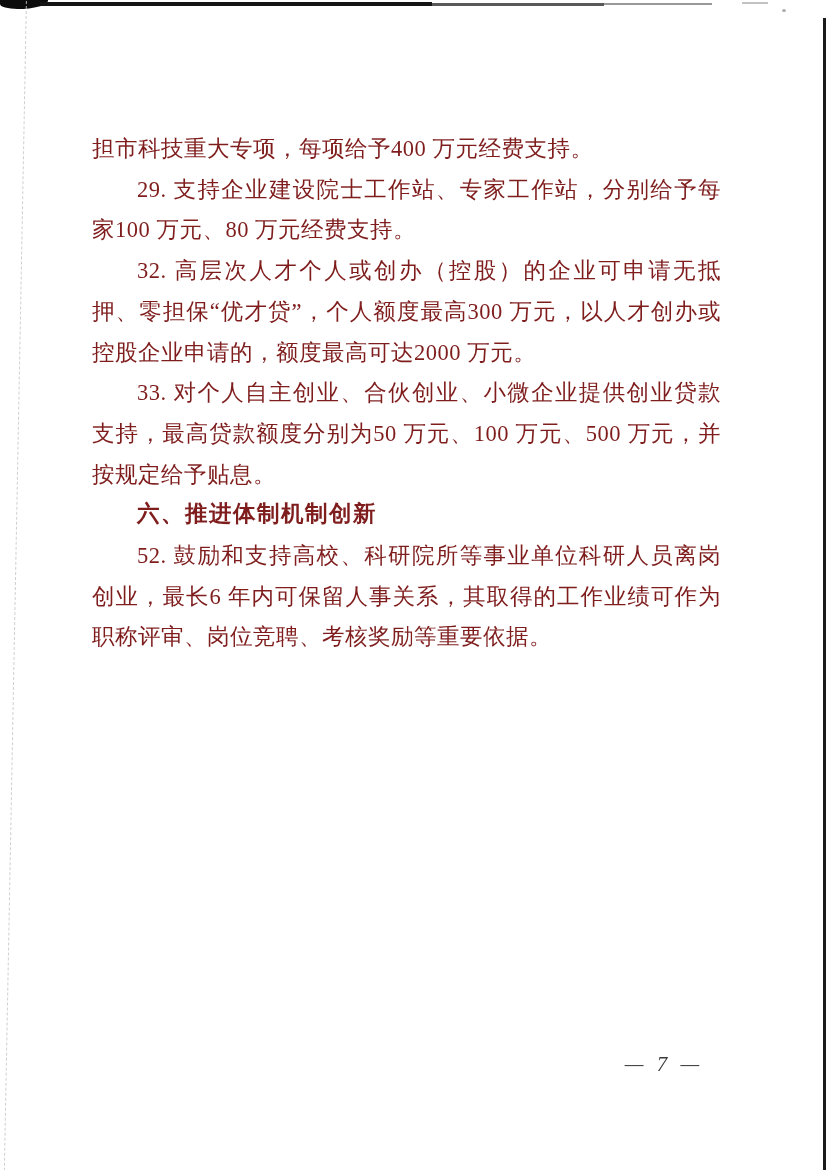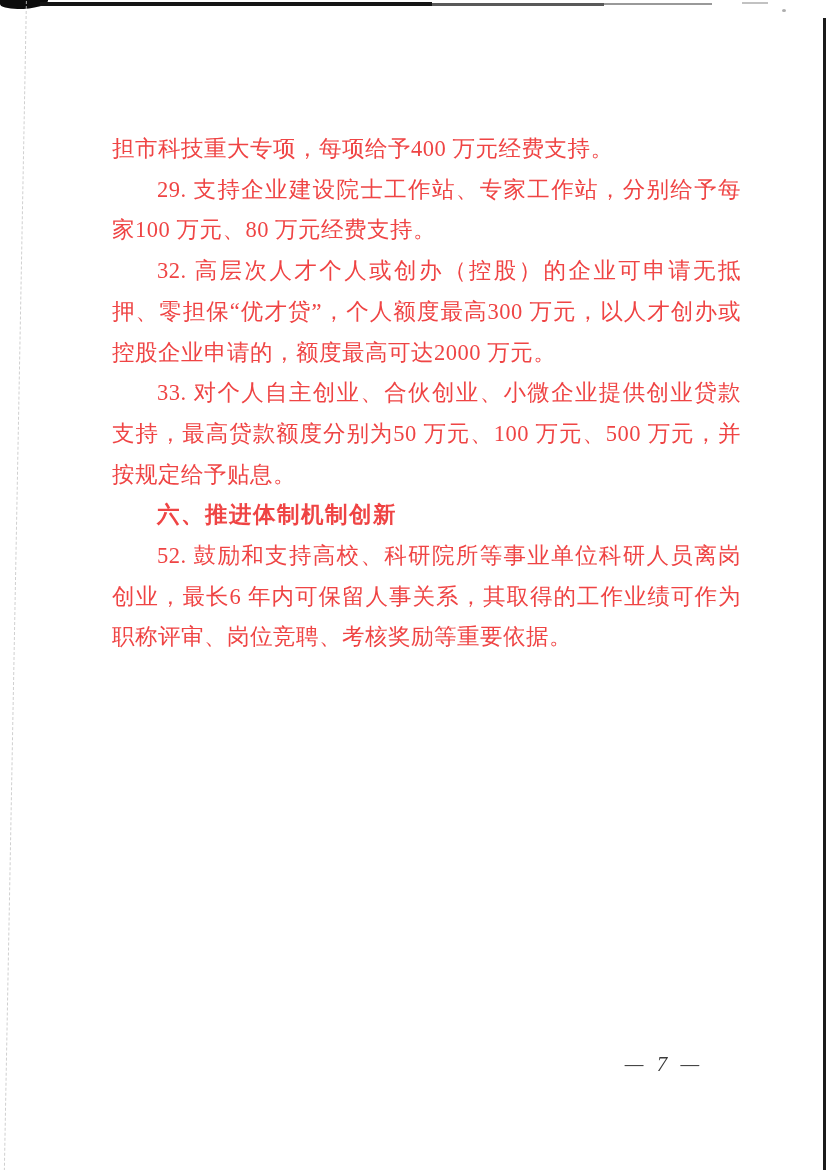--- a/index.html
+++ b/index.html
@@ -36,36 +36,36 @@
     left: 26px; top: -4px; width: 0; height: 1180px;
     border-left: 1px dashed #c7c7c7;
     opacity: .85;
     transform: rotate(1.08deg);
     transform-origin: top left;
   }
 
   
   .content {
     position: absolute;
-    left: 112px;
+    left: 92px;
     top: 129px;
     width: 629px;
     font-size: 22.5px;
     line-height: 40.7px;
-    color: #ef4444;
+    color: #7f1d1d;
     text-align: justify;
     letter-spacing: 0.5px;
   }
   .content p.para { margin: 0; }
   .content p.continuation { text-indent: 0; }
   .content p.item { text-indent: 2em; }
   .content p.heading {
     text-indent: 2em;
     font-weight: bold;
-    font-family: Liberation Sans, sans-serif;
+    font-family: Liberation Mono, monospace;
     letter-spacing: 1.5px;
   }
 
   .page-number {
     position: absolute;
     top: 1052px;
     left: 596px;
     width: 136px;
     text-align: center;
     font-size: 21px;

